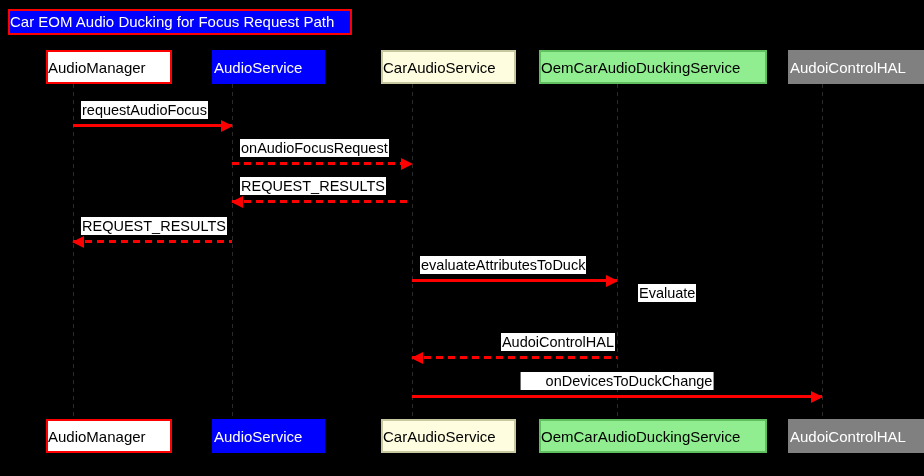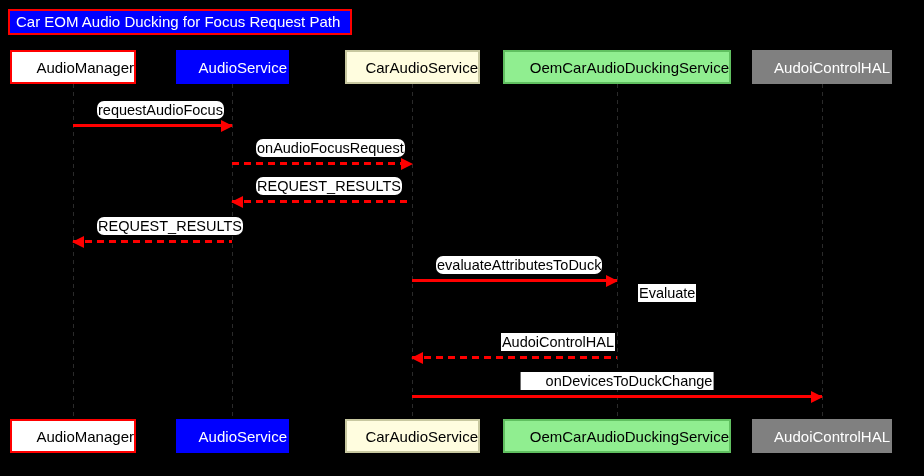--- a/index.html
+++ b/index.html
@@ -25,34 +25,34 @@
     left: 8px;
     top: 9px;
     width: 344px;
     height: 26px;
     background: #0000ff;
     border: 2px solid #ff0000;
     box-sizing: border-box;
     color: #ffffff;
     font-size: 15px;
     line-height: 22px;
-    padding-left: 6px;
     white-space: nowrap;
   }
 
   
   .participant {
     position: absolute;
     box-sizing: border-box;
     font-size: 15px;
     display: flex;
     align-items: center;
-    justify-content: flex-end;
+    justify-content: flex-start;
     white-space: nowrap;
     height: 34px;
+    margin-left: 36px;
   }
 
   
   .lifeline {
     position: absolute;
     width: 1px;
     top: 84px;
     height: 334px;
     background-image: linear-gradient(
       to bottom,
@@ -106,21 +106,21 @@
   .msg-label {
     position: absolute;
     background: #ffffff;
     color: #000000;
     font-size: 14.5px;
     line-height: 18px;
     padding: 0 1px;
     white-space: nowrap;
     bottom: 5px;
   }
-  .msg-label.anchor-left  { left: 24px; border-radius: 7px; }
+  .msg-label.anchor-left  { left: 8px; }
   .msg-label.anchor-right { right: 2px; }
 
   
   .note-label {
     position: absolute;
     background: #ffffff;
     color: #000000;
     font-size: 14.5px;
     line-height: 18px;
     padding: 0 1px;

